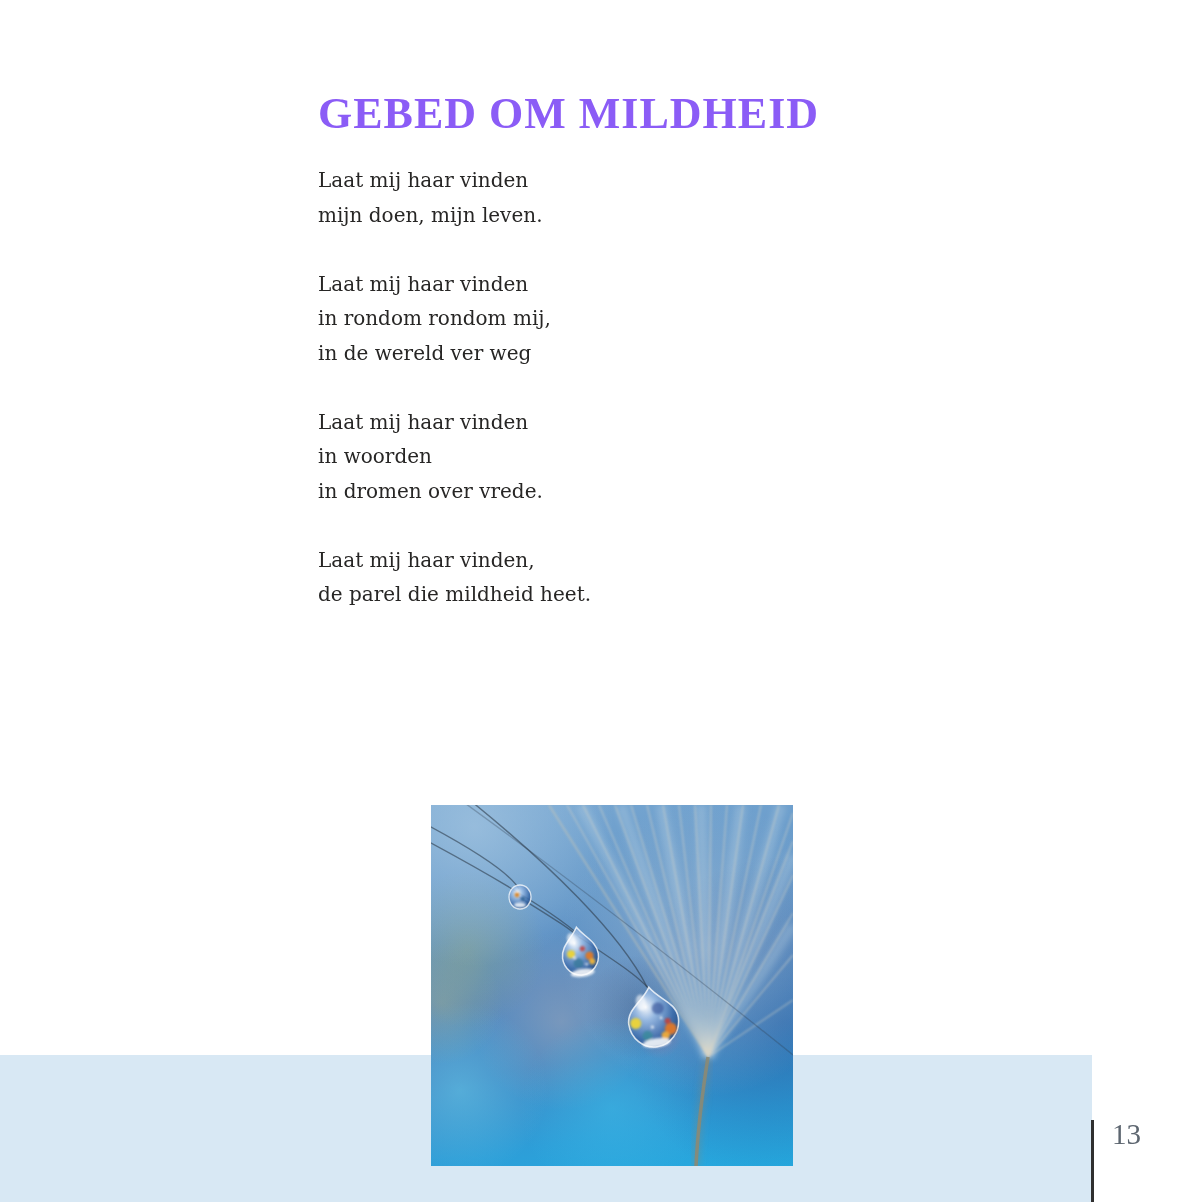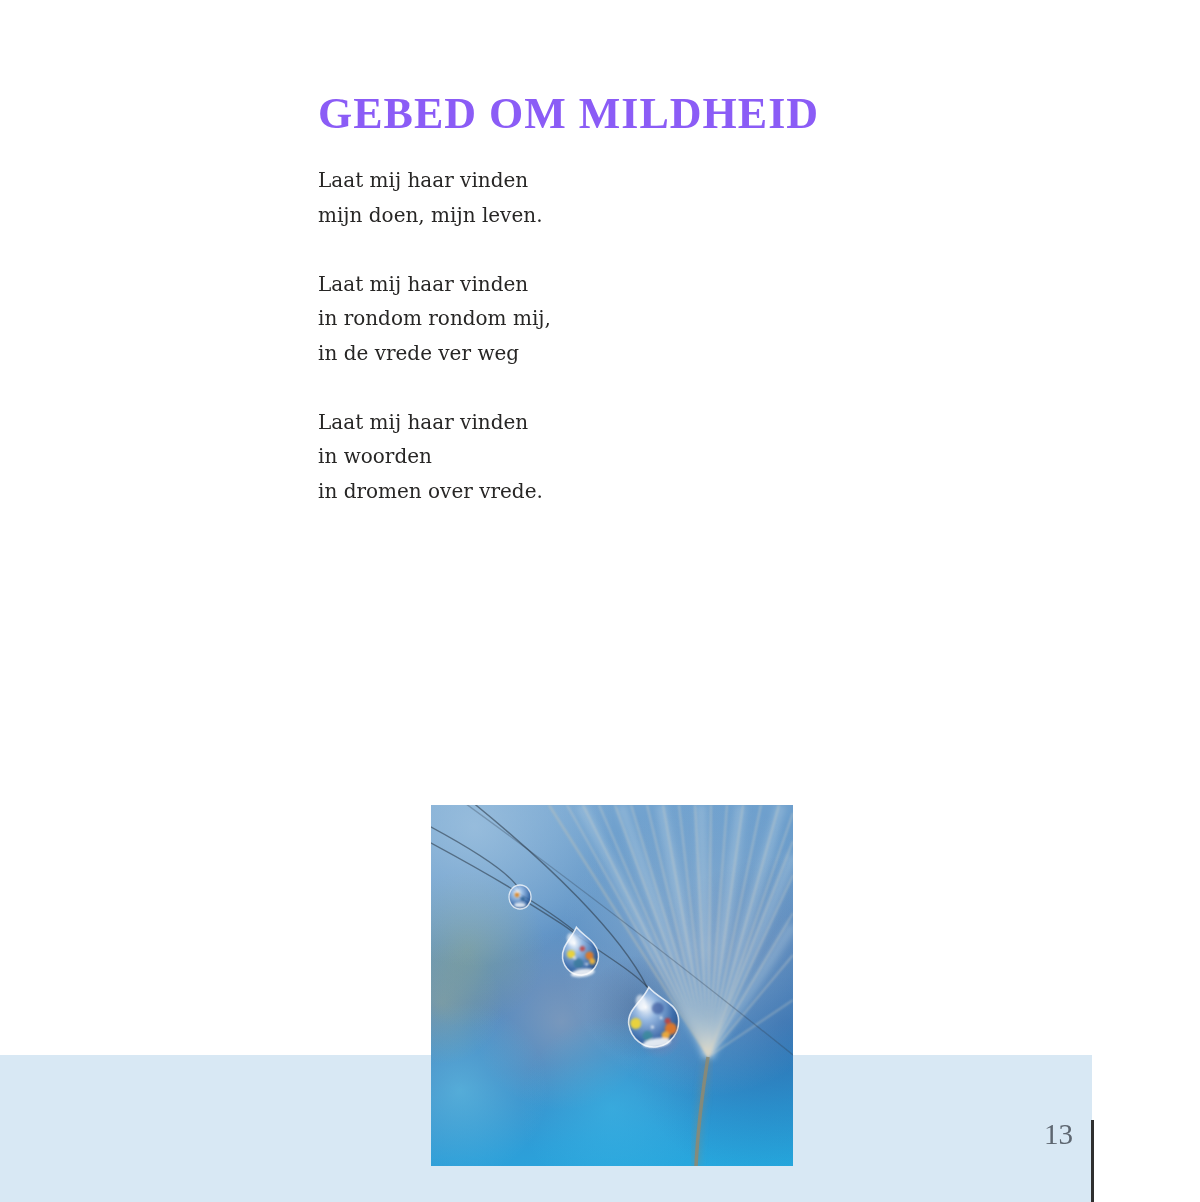--- a/index.html
+++ b/index.html
@@ -50,46 +50,50 @@
       linear-gradient(170deg,#79a8d2 0%,#6699c9 28%,#5488bf 48%,#4187c4 66%,#2d9ed8 85%,#25abe0 100%);
   }
   .photo svg{display:block;}
 
   
   .rule{
     position:absolute;left:1091px;top:1120px;width:3px;height:82px;
     background:#2f2f2f;
   }
   .page-number{
-    position:absolute;left:1044px;top:1118px;
+    position:absolute;left:1112px;top:1118px;
     font-family:"Liberation Serif", serif;
     font-size:29px;color:#5d6670;
   }
 </style>
 </head>
 <body>
 
 <div class="page">
 
   <h1 class="title">GEBED OM MILDHEID</h1>
 
   <div class="poem">
     <div class="stanza">
       <div class="poem-line">Laat mij haar vinden</div>
       <div class="poem-line">mijn doen, mijn leven.</div>
     </div>
     <div class="stanza">
       <div class="poem-line">Laat mij haar vinden</div>
       <div class="poem-line">in rondom rondom mij,</div>
-      <div class="poem-line">in de vrede ver weg</div>
+      <div class="poem-line">in de wereld ver weg</div>
     </div>
     <div class="stanza">
       <div class="poem-line">Laat mij haar vinden</div>
       <div class="poem-line">in woorden</div>
       <div class="poem-line">in dromen over vrede.</div>
+    </div>
+    <div class="stanza">
+      <div class="poem-line">Laat mij haar vinden,</div>
+      <div class="poem-line">de parel die mildheid heet.</div>
     </div>
   </div>
 
   <div class="band"></div>
 
   <figure class="photo">
     <svg viewBox="0 0 362 361" width="362" height="361" xmlns="http://www.w3.org/2000/svg">
       <defs>
         <filter id="soft" x="-20%" y="-20%" width="140%" height="140%">
             <feGaussianBlur stdDeviation="1.1"></feGaussianBlur>

